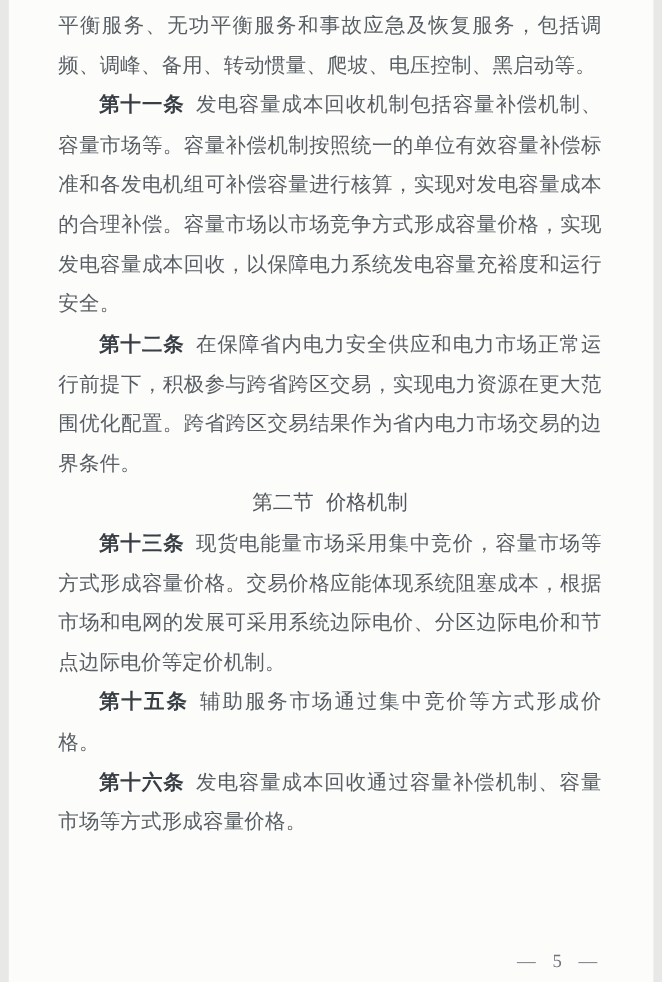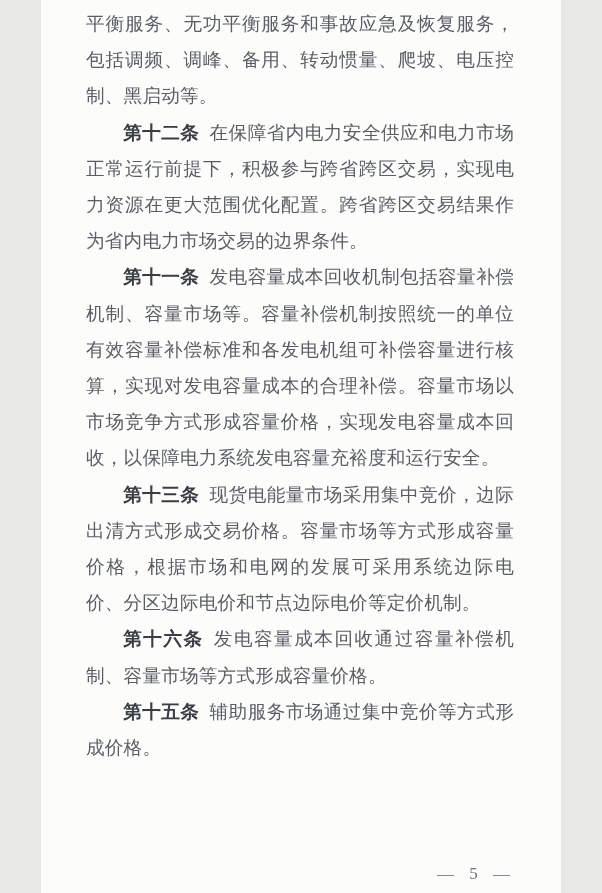--- a/index.html
+++ b/index.html
@@ -2,21 +2,21 @@
 <html lang="zh"><head>
 <meta charset="utf-8">
 <style>
   html, body {
     margin: 0;
     padding: 0;
     background: #e8e8e6;
   }
   .page {
     position: relative;
-    width: 520px;
+    width: 586px;
     height: 893px;
     margin: 0 auto;
     background: #fcfcfb;
     box-sizing: border-box;
     padding: 6px 47px 0 45px;
     overflow: hidden;
     font-family: "Liberation Serif", "DejaVu Serif", serif;
   }
   .doc-body p {
     margin: 0;
@@ -61,37 +61,40 @@
 </style>
 </head>
 <body>
 
 <div class="page">
   <div class="doc-body">
 
     <p class="continuation">平衡服务、无功平衡服务和事故应急及恢复服务，包括调频、调峰、备用、转动惯量、爬坡、电压控制、黑启动等。</p>
 
     <p class="article">
+      <span class="term">第十一条</span><span>发电容量成本回收机制包括容量补偿机制、容量市场等。容量补偿机制按照统一的单位有效容量补偿标准和各发电机组可补偿容量进行核算，实现对发电容量成本的合理补偿。容量市场以市场竞争方式形成容量价格，实现发电容量成本回收，以保障电力系统发电容量充裕度和运行安全。</span>
+    </p>
+
+    <p class="article">
       <span class="term">第十二条</span><span>在保障省内电力安全供应和电力市场正常运行前提下，积极参与跨省跨区交易，实现电力资源在更大范围优化配置。跨省跨区交易结果作为省内电力市场交易的边界条件。</span>
     </p>
 
-    <p class="article">
-      <span class="term">第十一条</span><span>发电容量成本回收机制包括容量补偿机制、容量市场等。容量补偿机制按照统一的单位有效容量补偿标准和各发电机组可补偿容量进行核算，实现对发电容量成本的合理补偿。容量市场以市场竞争方式形成容量价格，实现发电容量成本回收，以保障电力系统发电容量充裕度和运行安全。</span>
-    </p>
-
+    <div class="section-heading">
+      <span class="sec-label">第二节</span><span>价格机制</span>
+    </div>
 
 
     <p class="article">
-      <span class="term">第十三条</span><span>现货电能量市场采用集中竞价，边际出清方式形成交易价格。容量市场等方式形成容量价格，根据市场和电网的发展可采用系统边际电价、分区边际电价和节点边际电价等定价机制。</span>
+      <span class="term">第十三条</span><span>现货电能量市场采用集中竞价，容量市场等方式形成容量价格。交易价格应能体现系统阻塞成本，根据市场和电网的发展可采用系统边际电价、分区边际电价和节点边际电价等定价机制。</span>
+    </p>
+
+    <p class="article">
+      <span class="term">第十五条</span><span>辅助服务市场通过集中竞价等方式形成价格。</span>
     </p>
 
     <p class="article">
       <span class="term">第十六条</span><span>发电容量成本回收通过容量补偿机制、容量市场等方式形成容量价格。</span>
-    </p>
-
-    <p class="article">
-      <span class="term">第十五条</span><span>辅助服务市场通过集中竞价等方式形成价格。</span>
     </p>
 
   </div>
 
   <div class="page-number">— 5 —</div>
 </div>
 
 </body></html>

